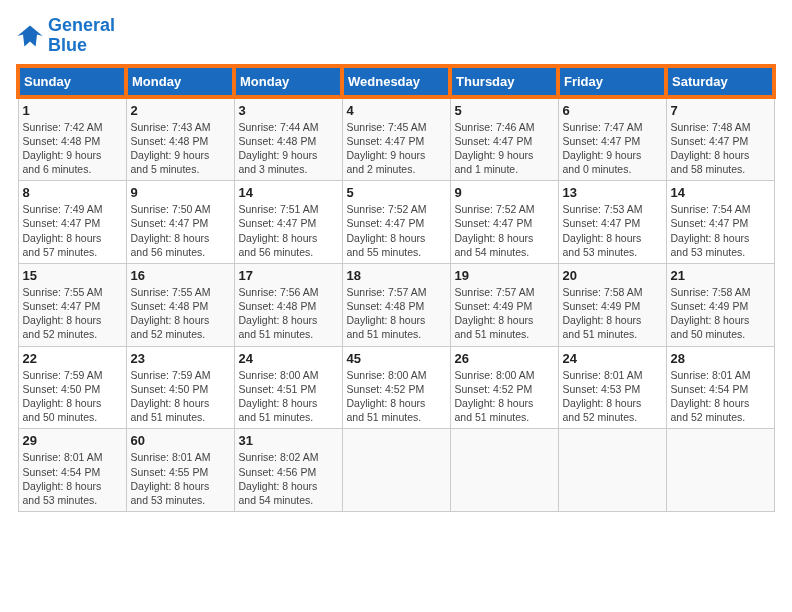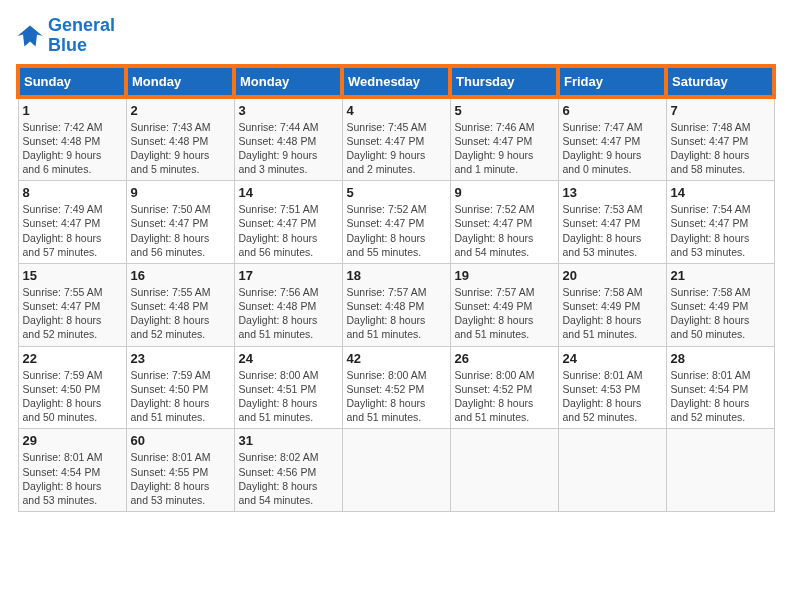--- a/index.html
+++ b/index.html
@@ -212,21 +212,21 @@
         </td>
         <td>
           <span class="day-num">23</span>
           <div class="day-info">Sunrise: 7:59 AM<br>Sunset: 4:50 PM<br>Daylight: 8 hours<br>and 51 minutes.</div>
         </td>
         <td>
           <span class="day-num">24</span>
           <div class="day-info">Sunrise: 8:00 AM<br>Sunset: 4:51 PM<br>Daylight: 8 hours<br>and 51 minutes.</div>
         </td>
         <td>
-          <span class="day-num">42</span>
+          <span class="day-num">45</span>
           <div class="day-info">Sunrise: 8:00 AM<br>Sunset: 4:52 PM<br>Daylight: 8 hours<br>and 51 minutes.</div>
         </td>
         <td>
           <span class="day-num">26</span>
           <div class="day-info">Sunrise: 8:00 AM<br>Sunset: 4:52 PM<br>Daylight: 8 hours<br>and 51 minutes.</div>
         </td>
         <td>
           <span class="day-num">24</span>
           <div class="day-info">Sunrise: 8:01 AM<br>Sunset: 4:53 PM<br>Daylight: 8 hours<br>and 52 minutes.</div>
         </td>

